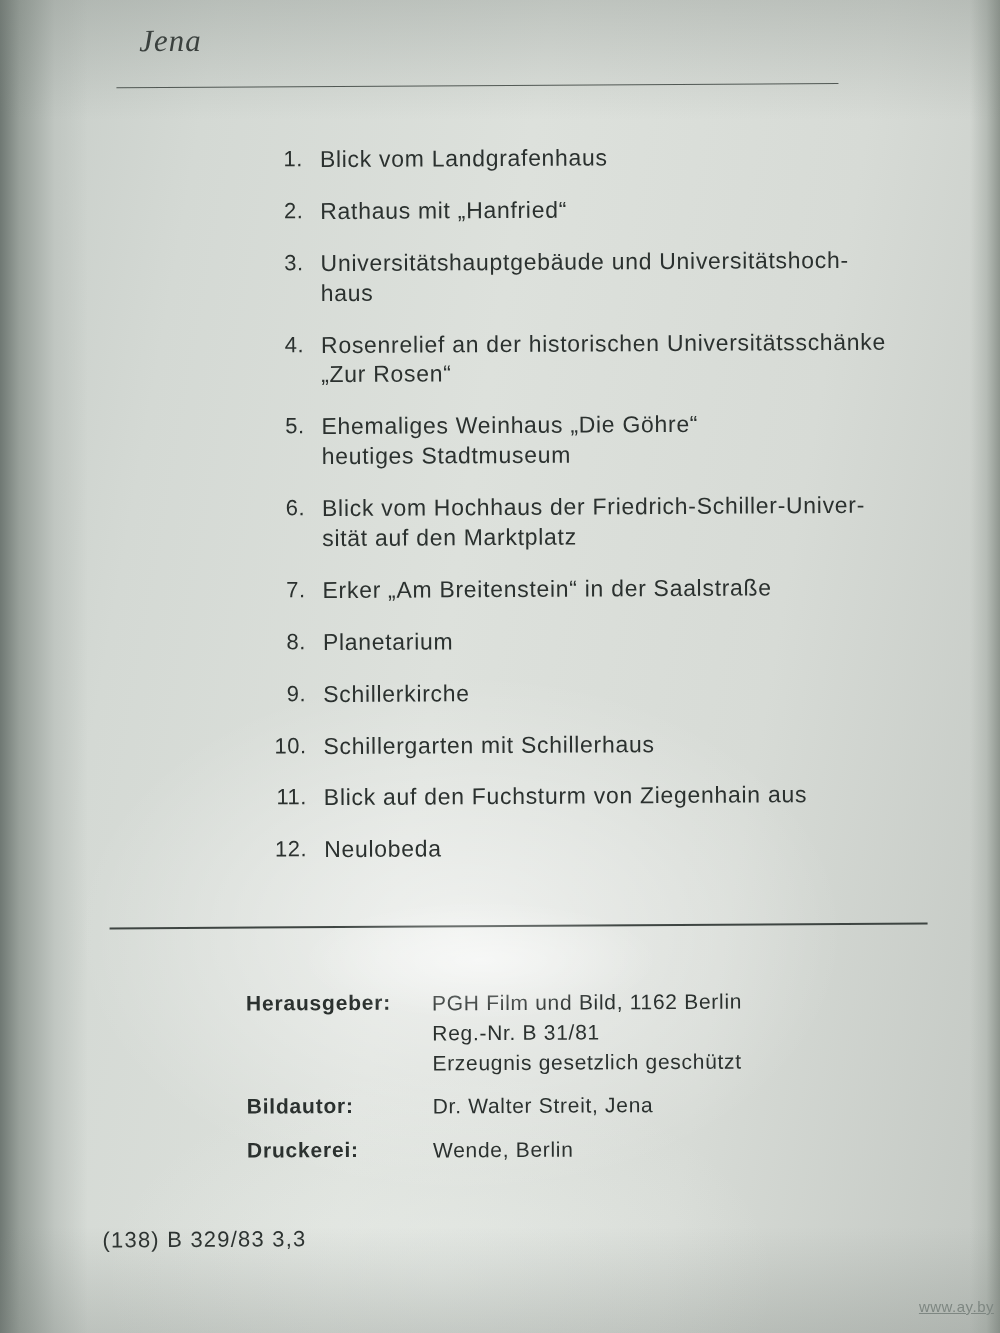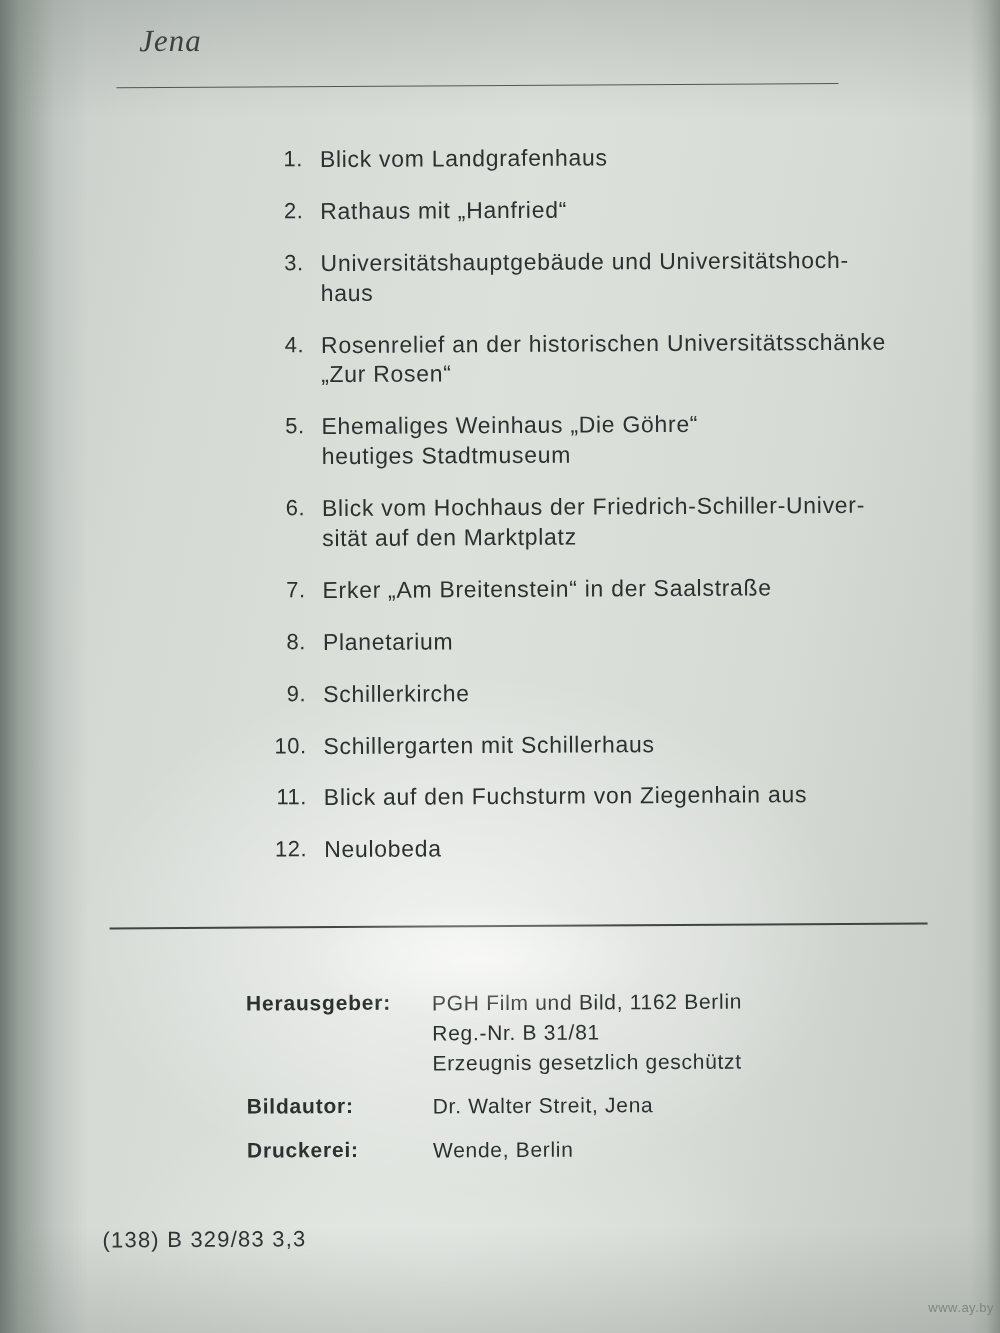--- a/index.html
+++ b/index.html
@@ -157,24 +157,25 @@
     top: 1225px;
     font-size: 22px;
     letter-spacing: 1.2px;
     color: #2b312f;
   }
 
   .watermark {
     position: absolute;
     right: 6px;
     bottom: 18px;
-    font-size: 13px;
+    font-size: 15px;
     color: #7e8782;
     letter-spacing: 0.5px;
     z-index: 6;
+    text-decoration: underline;
   }
 </style>
 </head>
 <body>
 
 <div id="page">
 
   <div id="content">
 
     <div class="title">Jena</div>

